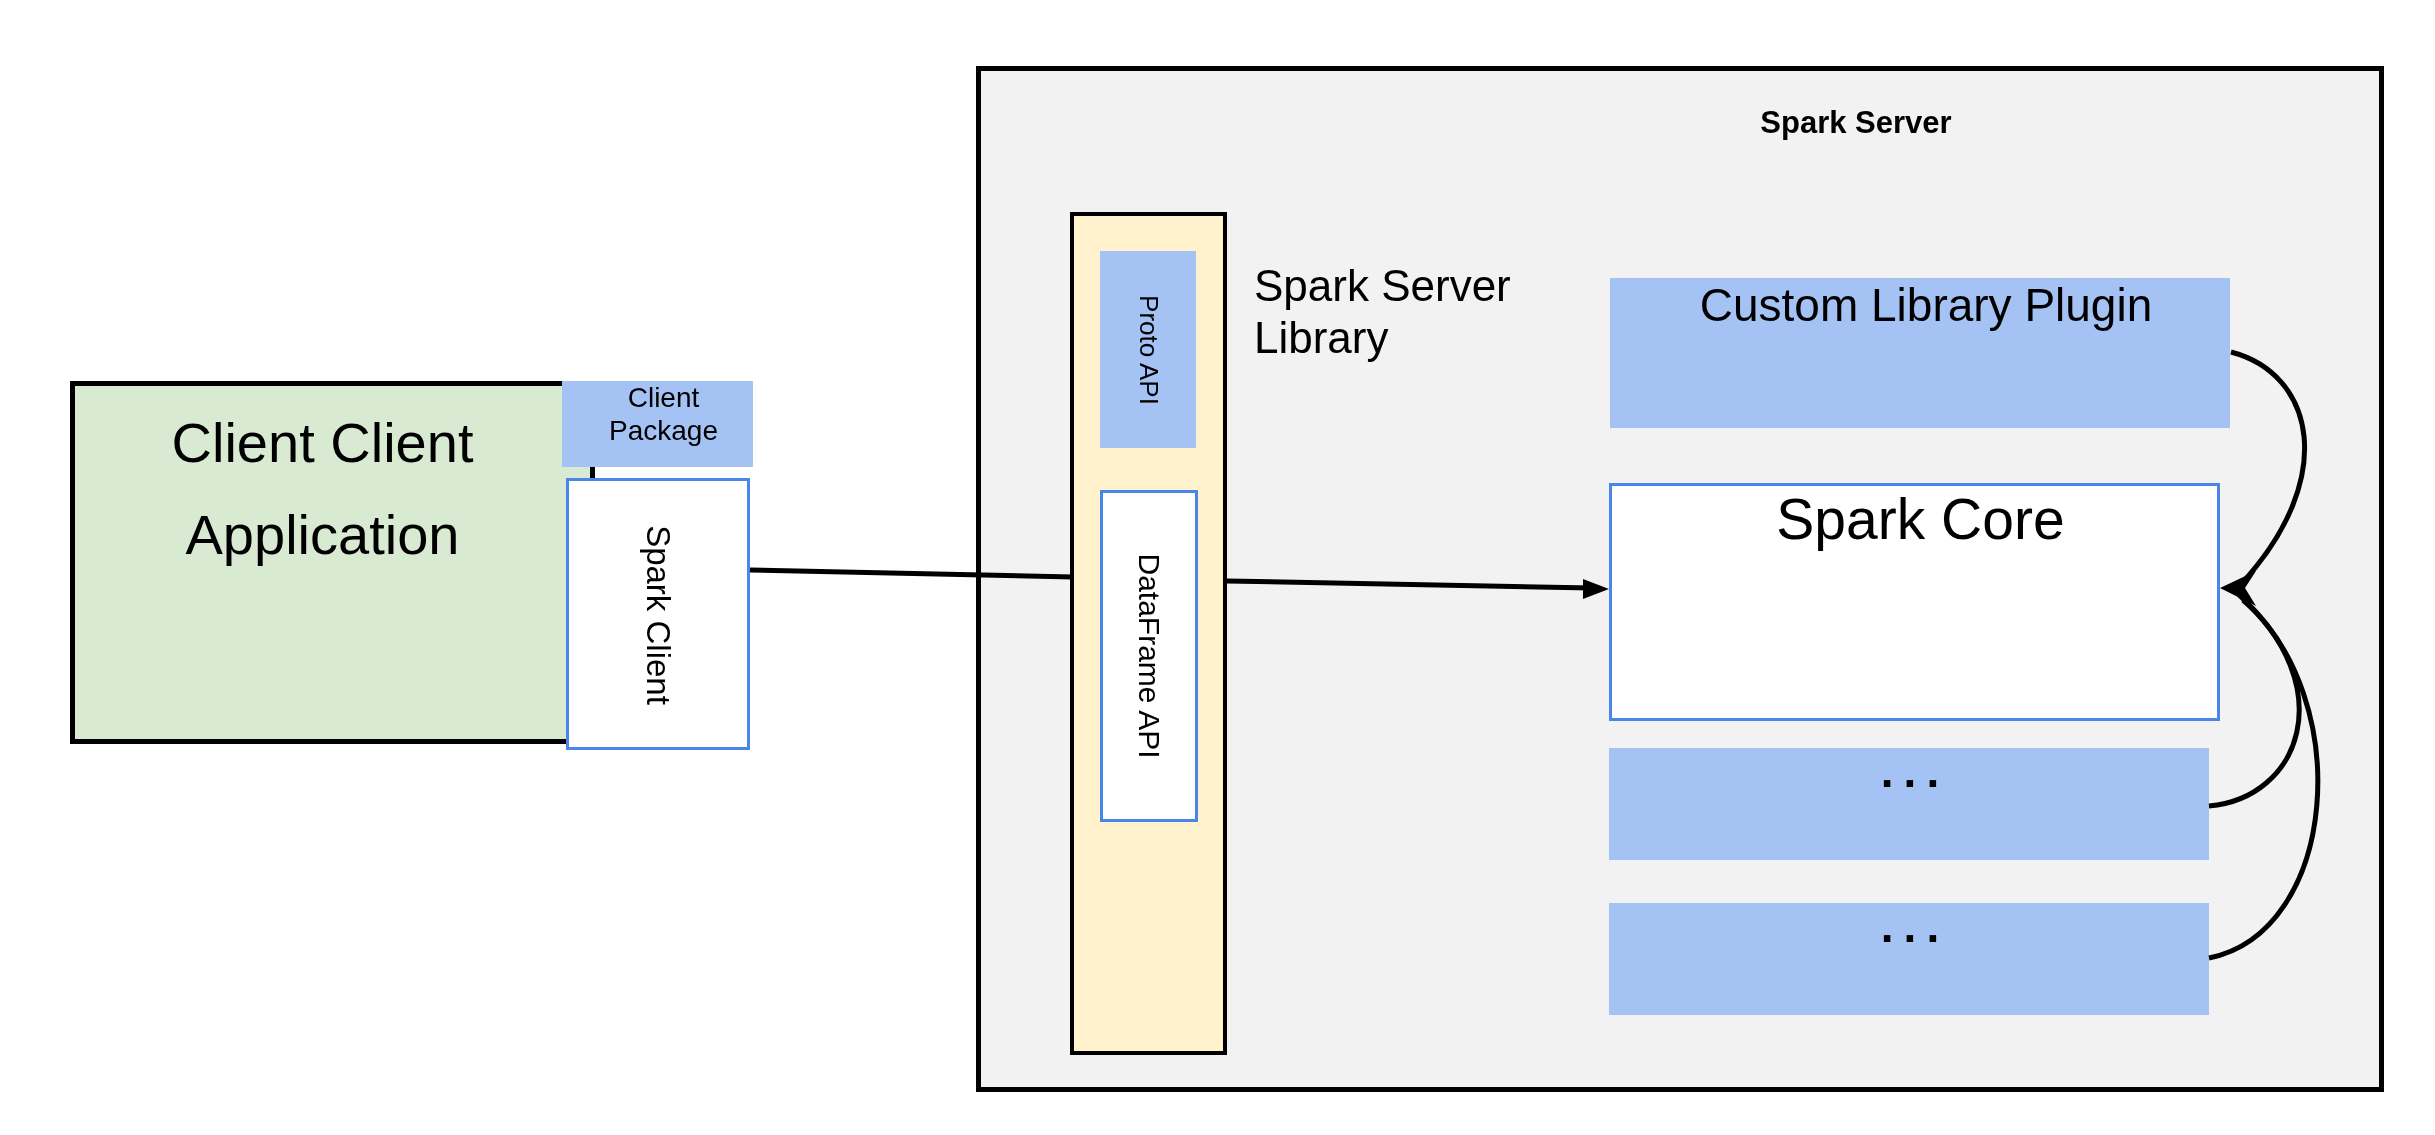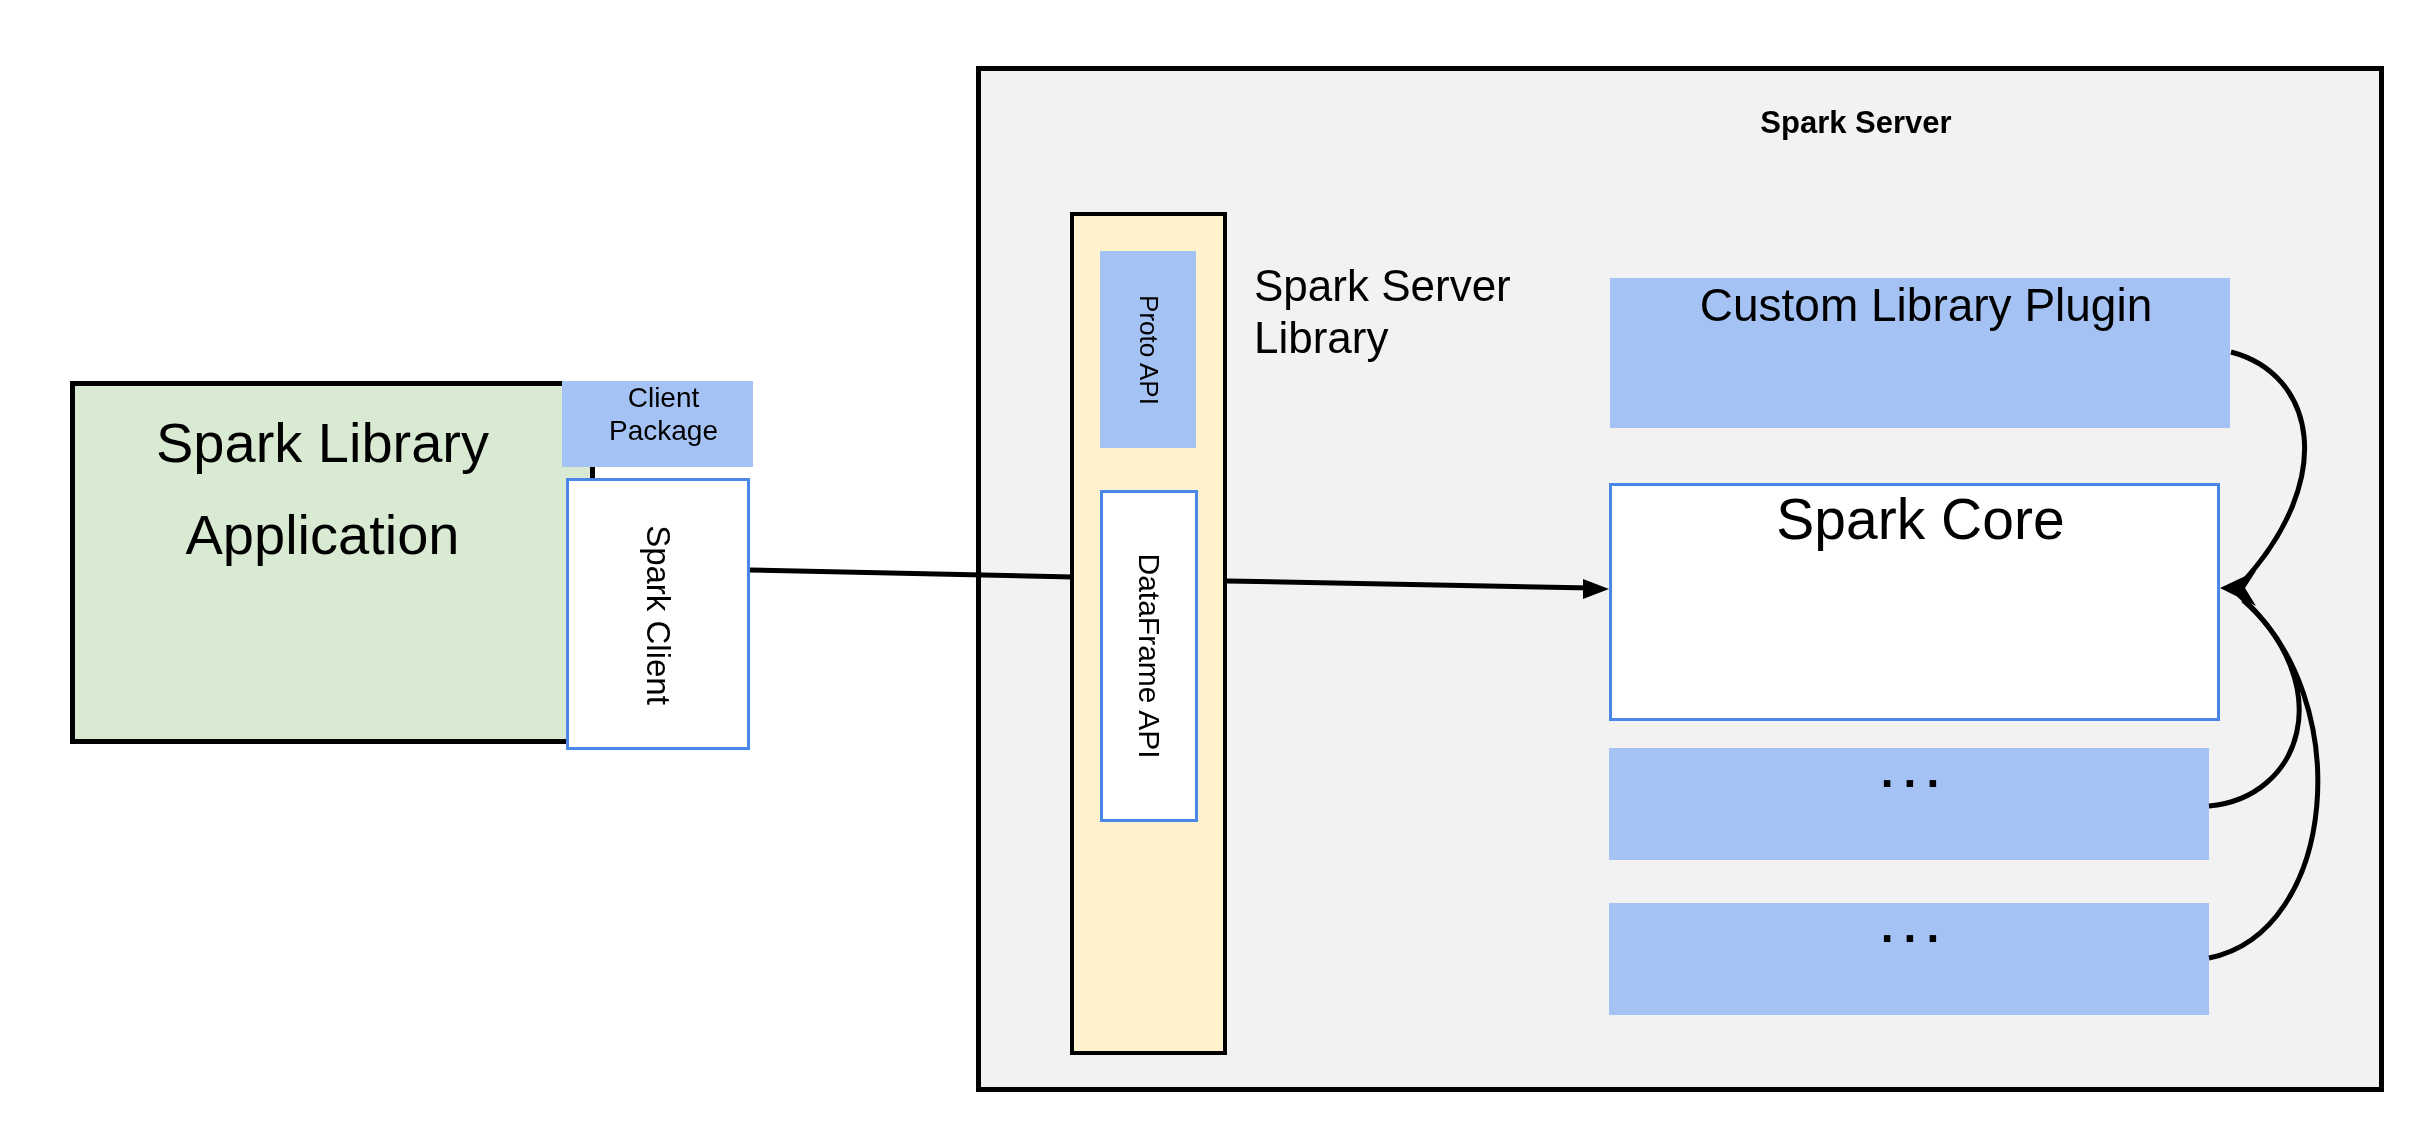--- a/index.html
+++ b/index.html
@@ -62,21 +62,21 @@
     pointer-events:none;}
   .connectors path,.connectors line{stroke:var(--line-color);fill:none;}
   .connectors polygon{fill:var(--line-color);stroke:none;}
 </style>
 </head>
 <body>
 
 <div class="stage">
 
   <div class="abs green-box"></div>
-  <div class="abs app-text flexc">Spark Library Application</div>
+  <div class="abs app-text flexc">Client Client Application</div>
 
   <div class="abs pkg-box flexc">
     <span>Client Package</span>
   </div>
 
   <div class="abs spark-client-box"></div>
   <div class="vtext vt-spark-client">Spark Client</div>
 
   <div class="abs gray-panel"></div>
 

